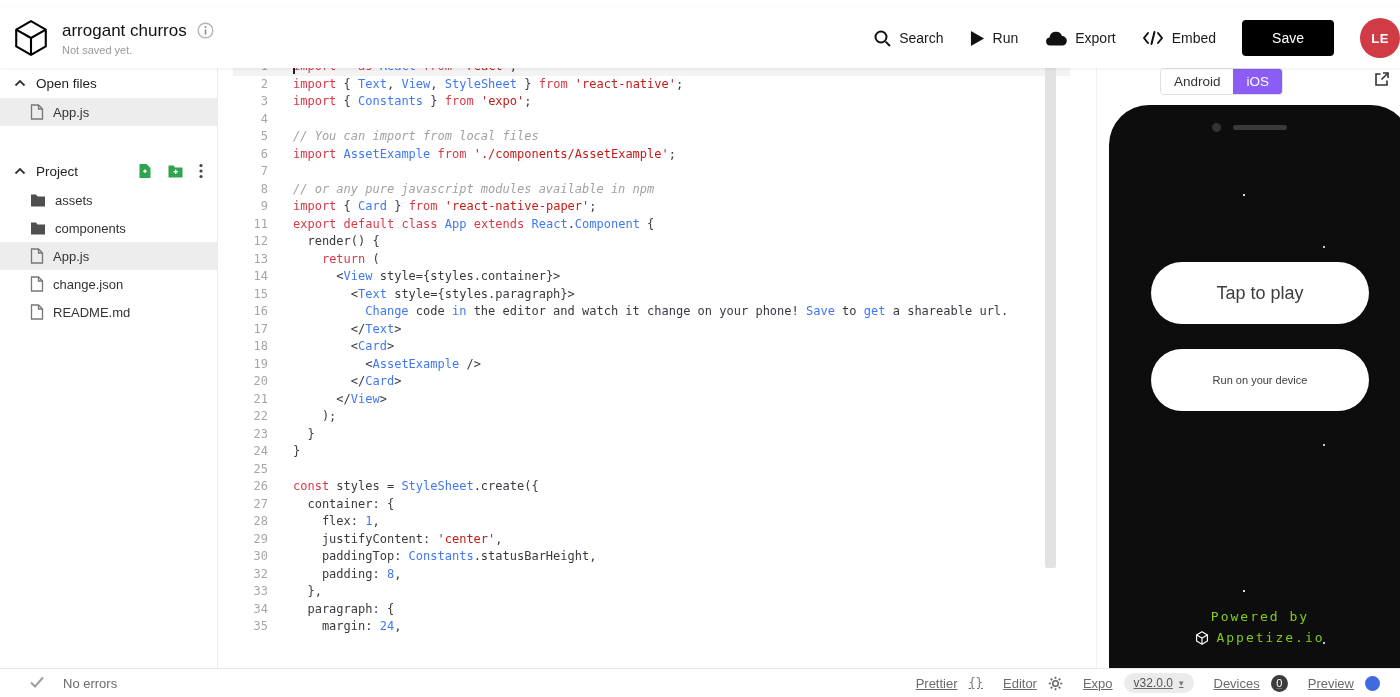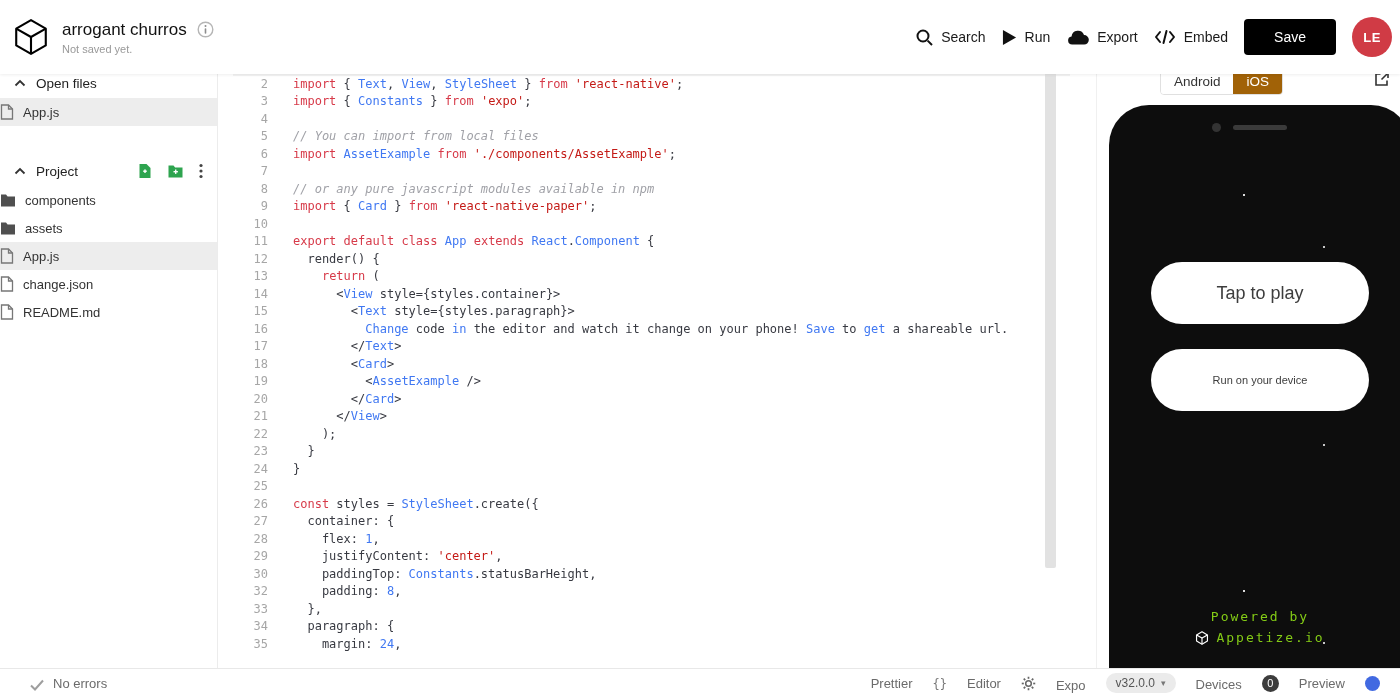--- a/index.html
+++ b/index.html
@@ -1,40 +1,40 @@
 <!DOCTYPE html>
 <html><head>
 <meta charset="utf-8">
 <style>
   * { box-sizing: border-box; margin: 0; padding: 0; }
   html, body { width: 1400px; height: 697px; overflow: hidden; }
   body { font-family: "Liberation Sans", sans-serif; background: #fff; position: relative; }
 
   
-  .header { position: absolute; top:0; left:0; right:0; height:74px; background:#fff;
+  .header { position: absolute; top:8px; left:0; right:0; height:60px; background:#fff;
             display:flex; align-items:center; z-index:60; box-shadow: 0 1px 3px rgba(0,0,0,.07); }
   .logo { margin-left:10px; width:42px; height:42px; display:flex; align-items:center; justify-content:center; }
   .title-block { margin-left:10px; }
   .title-row { display:flex; align-items:center; gap:10px; }
   .title { font-size:17px; color:#111; }
   .subtitle { font-size:11px; color:#999; margin-top:3px; }
-  .header-actions { margin-left:auto; display:flex; align-items:center; gap:16px; padding-right:8px; }
+  .header-actions { margin-left:auto; display:flex; align-items:center; gap:26px; padding-right:0; }
   .h-action { display:flex; align-items:center; gap:8px; font-size:14px; color:#1a1a1a; cursor:pointer; }
   .save-btn { background:#000; color:#fff; border:none; border-radius:4px; font-size:14px;
               padding:10px 30px; font-family:inherit; cursor:pointer; }
   .avatar { width:40px; height:40px; border-radius:50%; background:#d03b45; color:#fff;
             display:flex; align-items:center; justify-content:center; font-size:13px; font-weight:bold; letter-spacing:.5px; }
 
   
   .sidebar { position:absolute; top:58px; left:0; width:218px; bottom:29px; background:#fff;
              border-right:1px solid #ececec; padding-top:10px; z-index:5; }
   .section-header { display:flex; align-items:center; height:30px; padding:0 14px; font-size:13.5px; color:#222; cursor:pointer; }
   .section-header .chev { margin-right:10px; display:flex; }
   .section-actions { margin-left:auto; display:flex; align-items:center; gap:15px; }
-  .file-row { display:flex; align-items:center; height:28px; font-size:13px; color:#333; cursor:pointer; }
+  .file-row { display:flex; align-items:center; height:28px; padding-left:30px; font-size:13px; color:#333; cursor:pointer; }
   .file-row .ficon { margin-right:9px; display:flex; }
   .file-row.selected { background:#ededed; }
   .project-gap { height:30px; }
 
   
   .editor { position:absolute; top:58px; left:233px; width:837px; bottom:29px; background:#fff; overflow:hidden;
             font-family:"DejaVu Sans Mono", monospace; font-size:12px; line-height:17.5px; z-index:2; }
   .code-row { display:flex; height:17.5px; white-space:pre; }
   .code-row.current { background:#f3f3f3; }
   .gutter { flex:none; width:35px; text-align:right; color:#a6a6a6; }
@@ -46,21 +46,21 @@
   .tk-c { color:#a0a1a7; font-style:italic; }
   .tk-p { color:#383a42; }
   .caret { position:absolute; left:60px; top:2px; width:1.5px; height:14px; background:#222; z-index:3; }
   .scrollbar-thumb { position:absolute; top:0; right:14px; width:11px; height:510px; background:#e2e2e2; border-radius:2px; }
 
   
   .preview { position:absolute; top:58px; right:0; width:304px; bottom:29px; background:#fff;
              border-left:1px solid #f0f0f0; overflow:hidden; z-index:1; }
   .seg { position:absolute; top:10px; right:117px; display:flex; border:1px solid #e0e0e0; border-radius:4px; overflow:hidden; }
   .seg-item { padding:5px 13px; font-size:13.5px; color:#333; background:#fff; cursor:pointer; }
-  .seg-item.selected { background:#a16207; color:#fff; }
+  .seg-item.selected { background:#8b5cf6; color:#fff; }
   .popout { position:absolute; top:13px; right:10px; cursor:pointer; }
 
   .phone { position:absolute; left:12px; top:47px; width:302px; height:650px; background:#0d0d0d; border-radius:40px; }
   .speaker { position:absolute; top:20px; left:50%; transform:translateX(-50%); width:54px; height:5px;
              border-radius:3px; background:#3a3a3a; }
   .camera { position:absolute; top:18px; left:calc(50% - 48px); width:9px; height:9px; border-radius:50%; background:#333; }
   .screen { position:absolute; left:13px; right:13px; top:42px; bottom:18px; overflow:hidden;
             background:
               radial-gradient(ellipse 440px 250px at 50% 112%, rgba(190,198,212,.95), rgba(120,135,160,.35) 55%, transparent 78%),
               linear-gradient(180deg, #0b1228 0%, #14203c 32%, #22declined 0, #22344f 60%, #3e4f73 82%, #7c88a0 100%); }
@@ -79,23 +79,23 @@
               background:#fff; border-radius:32px; display:flex; align-items:center; justify-content:center;
               font-size:18px; color:#3d3d3d; cursor:pointer; z-index:2; }
   .play-btn.second { top:202px; font-size:11px; }
   .powered { position:absolute; left:0; right:0; top:462px; text-align:center; color:#84cc16; z-index:2;
              font-family:"DejaVu Sans Mono", monospace; font-size:13px; letter-spacing:2px; }
   .brand-row { margin-top:6px; display:flex; align-items:center; justify-content:center; gap:7px; }
 
   
   .statusbar { position:absolute; left:0; right:0; bottom:0; height:29px; background:#fff; border-top:1px solid #e8e8e8;
                display:flex; align-items:center; font-size:13px; color:#6b6b6b; padding:0 20px 0 30px; z-index:70; }
-  .sb-left { display:flex; align-items:flex-end; gap:9px; }
+  .sb-left { display:flex; align-items:flex-start; gap:19px; }
   .sb-right { margin-left:auto; display:flex; align-items:center; gap:20px; }
-  .sb-item { display:flex; align-items:flex-end; gap:20px; cursor:pointer; }
+  .sb-item { display:flex; align-items:center; gap:11px; cursor:pointer;text-decoration:underline; }
   .braces { font-family:"DejaVu Sans Mono", monospace; font-size:12px; color:#777; }
   .version-pill { background:#ebebeb; border-radius:10px; padding:3px 10px; font-size:12px; color:#555; display:flex; gap:6px; align-items:center; }
   .badge { width:17px; height:17px; border-radius:50%; background:#3c3c3c; color:#fff; font-size:11px;
            display:flex; align-items:center; justify-content:center; }
   .toggle-dot { width:15px; height:15px; border-radius:50%; background:#4169e1; }
 </style>
 </head>
 <body>
 
 <header class="header">
@@ -218,29 +218,29 @@
       </span>
     </span>
   </div>
 
   <div class="file-row">
     <span class="ficon">
       <svg width="16" height="14" viewBox="0 0 16 14">
           <path d="M1 1.5h5l1.6 2H15v10H1z" fill="#4f4f4f"></path>
         </svg>
     </span>
-    <span>components</span>
+    <span>assets</span>
   </div>
   <div class="file-row">
     <span class="ficon">
       <svg width="16" height="14" viewBox="0 0 16 14">
           <path d="M1 1.5h5l1.6 2H15v10H1z" fill="#4f4f4f"></path>
         </svg>
     </span>
-    <span>assets</span>
+    <span>components</span>
   </div>
   <div class="file-row selected">
     <span class="ficon">
       <svg width="14" height="16" viewBox="0 0 14 16">
           <path d="M1.5 1h7l4 4v10h-11z" fill="none" stroke="#777" stroke-width="1.3"></path>
           <path d="M8.5 1v4h4" fill="none" stroke="#777" stroke-width="1.3"></path>
         </svg>
     </span>
     <span>App.js</span>
   </div>
@@ -269,21 +269,20 @@
   <div id="code-lines">
       <div class="code-row current"><span class="gutter">1</span><span class="code"><span class="tk-k">import</span><span class="tk-p"> * </span><span class="tk-k">as</span><span class="tk-p"> </span><span class="tk-b">React</span><span class="tk-p"> </span><span class="tk-k">from</span><span class="tk-p"> </span><span class="tk-s">'react'</span><span class="tk-p">;</span></span></div>
       <div class="code-row"><span class="gutter">2</span><span class="code"><span class="tk-k">import</span><span class="tk-p"> { </span><span class="tk-b">Text</span><span class="tk-p">, </span><span class="tk-b">View</span><span class="tk-p">, </span><span class="tk-b">StyleSheet</span><span class="tk-p"> } </span><span class="tk-k">from</span><span class="tk-p"> </span><span class="tk-s">'react-native'</span><span class="tk-p">;</span></span></div>
       <div class="code-row"><span class="gutter">3</span><span class="code"><span class="tk-k">import</span><span class="tk-p"> { </span><span class="tk-b">Constants</span><span class="tk-p"> } </span><span class="tk-k">from</span><span class="tk-p"> </span><span class="tk-s">'expo'</span><span class="tk-p">;</span></span></div>
       <div class="code-row"><span class="gutter">4</span><span class="code"></span></div>
       <div class="code-row"><span class="gutter">5</span><span class="code"><span class="tk-c">// You can import from local files</span></span></div>
       <div class="code-row"><span class="gutter">6</span><span class="code"><span class="tk-k">import</span><span class="tk-p"> </span><span class="tk-b">AssetExample</span><span class="tk-p"> </span><span class="tk-k">from</span><span class="tk-p"> </span><span class="tk-s">'./components/AssetExample'</span><span class="tk-p">;</span></span></div>
       <div class="code-row"><span class="gutter">7</span><span class="code"></span></div>
       <div class="code-row"><span class="gutter">8</span><span class="code"><span class="tk-c">// or any pure javascript modules available in npm</span></span></div>
       <div class="code-row"><span class="gutter">9</span><span class="code"><span class="tk-k">import</span><span class="tk-p"> { </span><span class="tk-b">Card</span><span class="tk-p"> } </span><span class="tk-k">from</span><span class="tk-p"> </span><span class="tk-s">'react-native-paper'</span><span class="tk-p">;</span></span></div>
-      <div class="code-row"><span class="gutter">10</span><span class="code"></span></div>
       <div class="code-row"><span class="gutter">11</span><span class="code"><span class="tk-k">export</span><span class="tk-p"> </span><span class="tk-k">default</span><span class="tk-p"> </span><span class="tk-k">class</span><span class="tk-p"> </span><span class="tk-b">App</span><span class="tk-p"> </span><span class="tk-k">extends</span><span class="tk-p"> </span><span class="tk-b">React</span><span class="tk-p">.</span><span class="tk-b">Component</span><span class="tk-p"> {</span></span></div>
       <div class="code-row"><span class="gutter">12</span><span class="code"><span class="tk-p">  render() {</span></span></div>
       <div class="code-row"><span class="gutter">13</span><span class="code"><span class="tk-p">    </span><span class="tk-k">return</span><span class="tk-p"> (</span></span></div>
       <div class="code-row"><span class="gutter">14</span><span class="code"><span class="tk-p">      &lt;</span><span class="tk-b">View</span><span class="tk-p"> style={styles.container}&gt;</span></span></div>
       <div class="code-row"><span class="gutter">15</span><span class="code"><span class="tk-p">        &lt;</span><span class="tk-b">Text</span><span class="tk-p"> style={styles.paragraph}&gt;</span></span></div>
       <div class="code-row"><span class="gutter">16</span><span class="code"><span class="tk-p">          </span><span class="tk-b">Change</span><span class="tk-p"> code </span><span class="tk-b">in</span><span class="tk-p"> the editor and watch it change on your phone! </span><span class="tk-b">Save</span><span class="tk-p"> to </span><span class="tk-b">get</span><span class="tk-p"> a shareable url.</span></span></div>
       <div class="code-row"><span class="gutter">17</span><span class="code"><span class="tk-p">        &lt;/</span><span class="tk-b">Text</span><span class="tk-p">&gt;</span></span></div>
       <div class="code-row"><span class="gutter">18</span><span class="code"><span class="tk-p">        &lt;</span><span class="tk-b">Card</span><span class="tk-p">&gt;</span></span></div>
       <div class="code-row"><span class="gutter">19</span><span class="code"><span class="tk-p">          &lt;</span><span class="tk-b">AssetExample</span><span class="tk-p"> /&gt;</span></span></div>
       <div class="code-row"><span class="gutter">20</span><span class="code"><span class="tk-p">        &lt;/</span><span class="tk-b">Card</span><span class="tk-p">&gt;</span></span></div>

